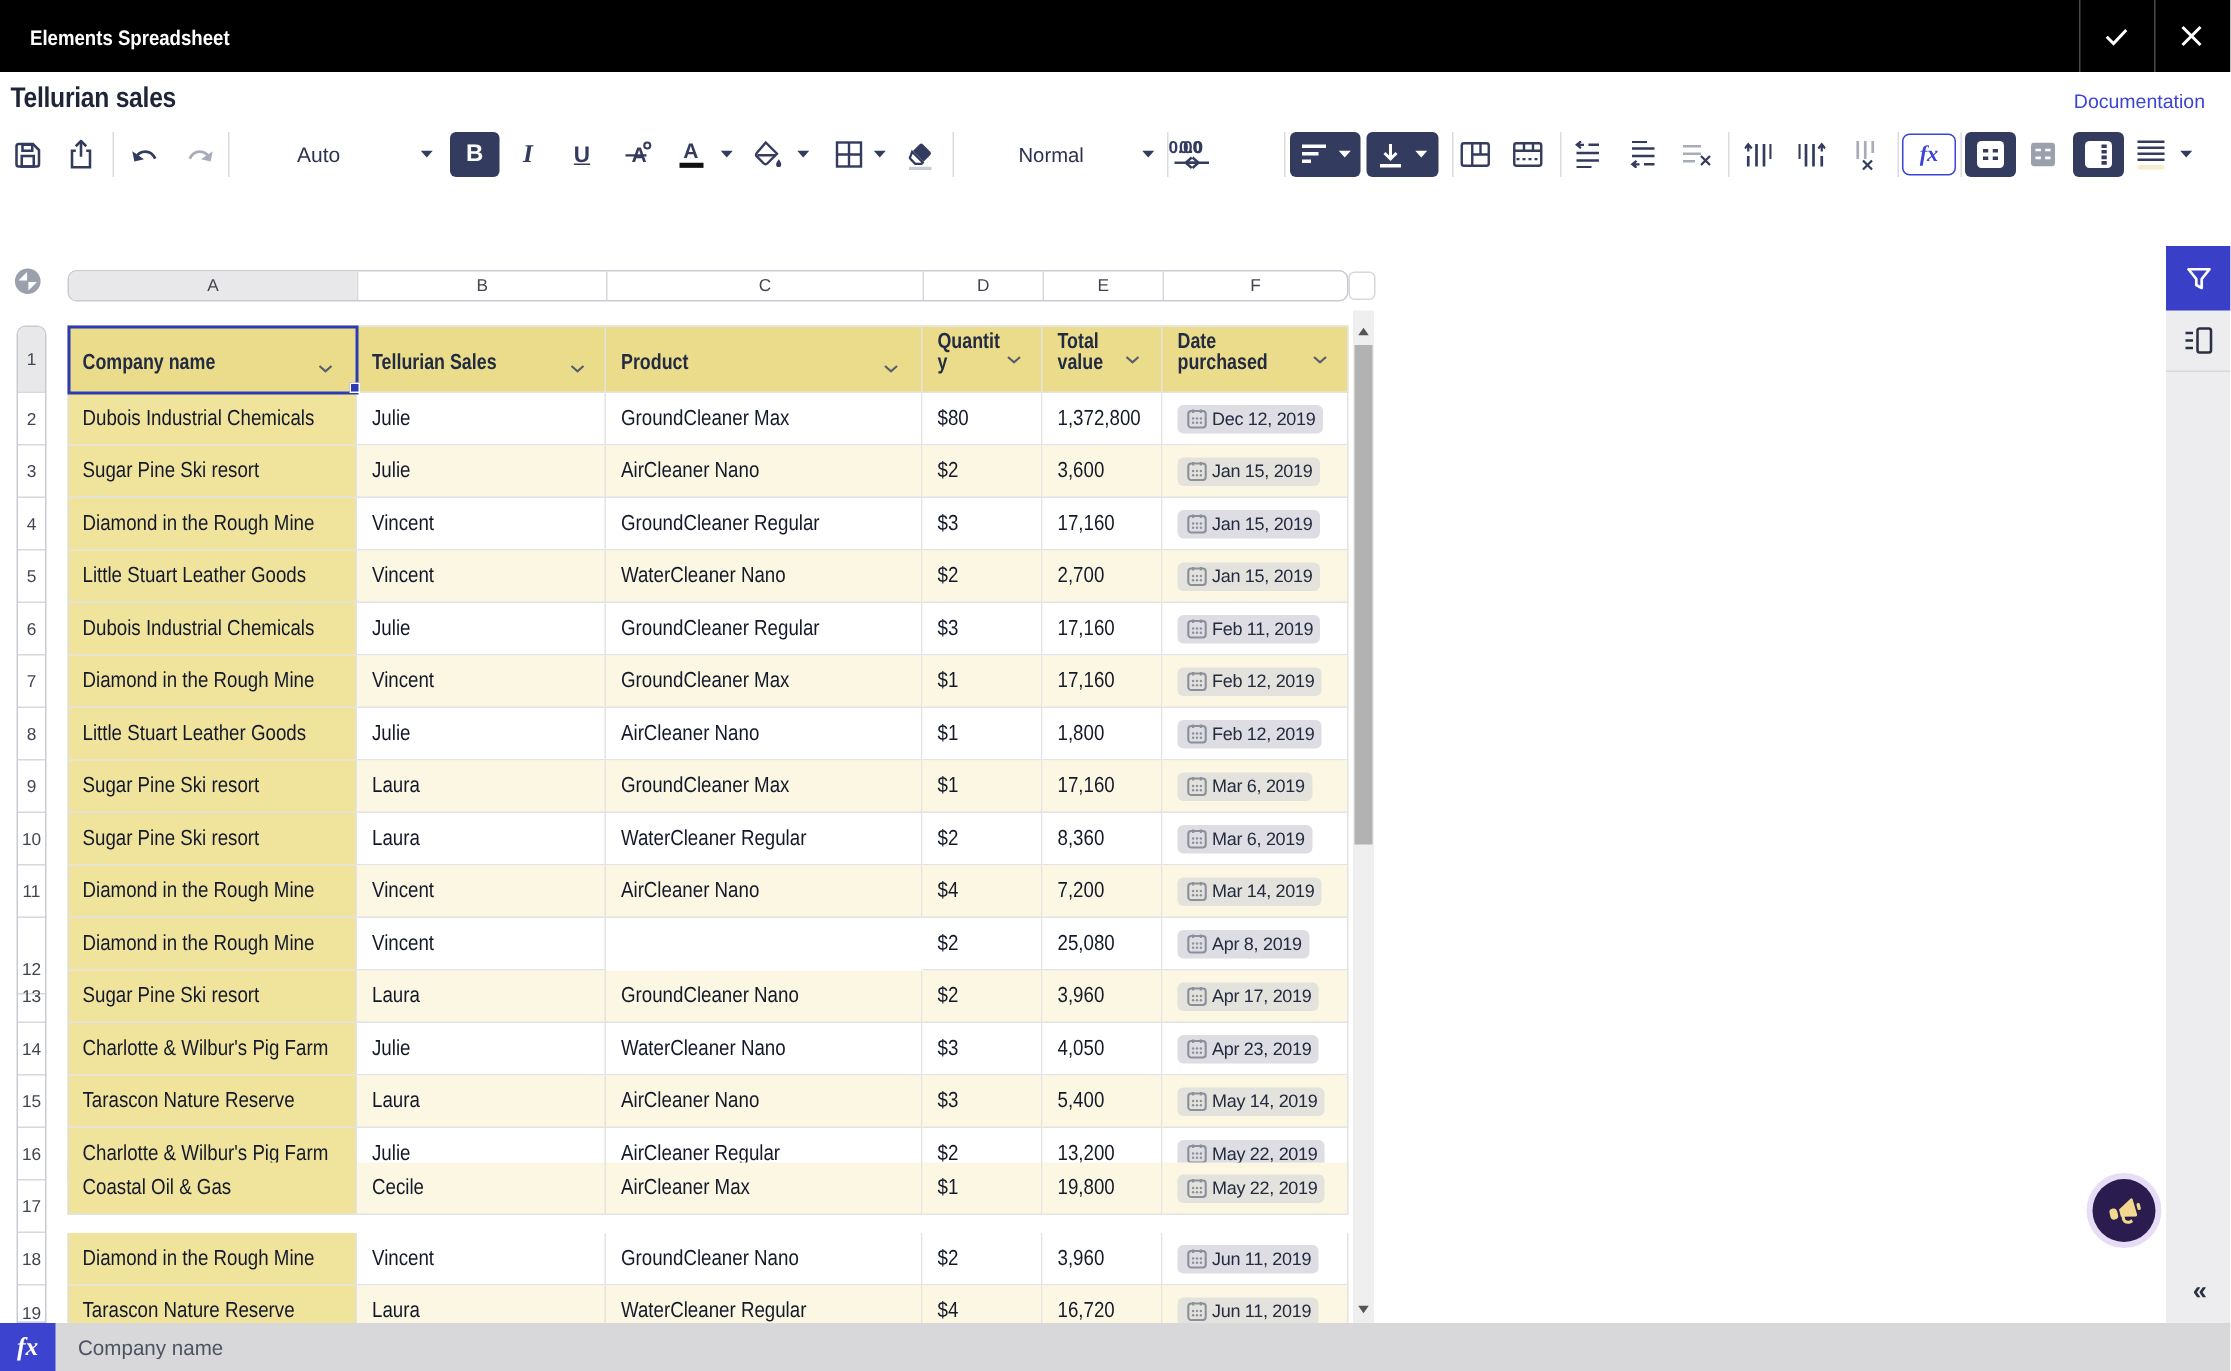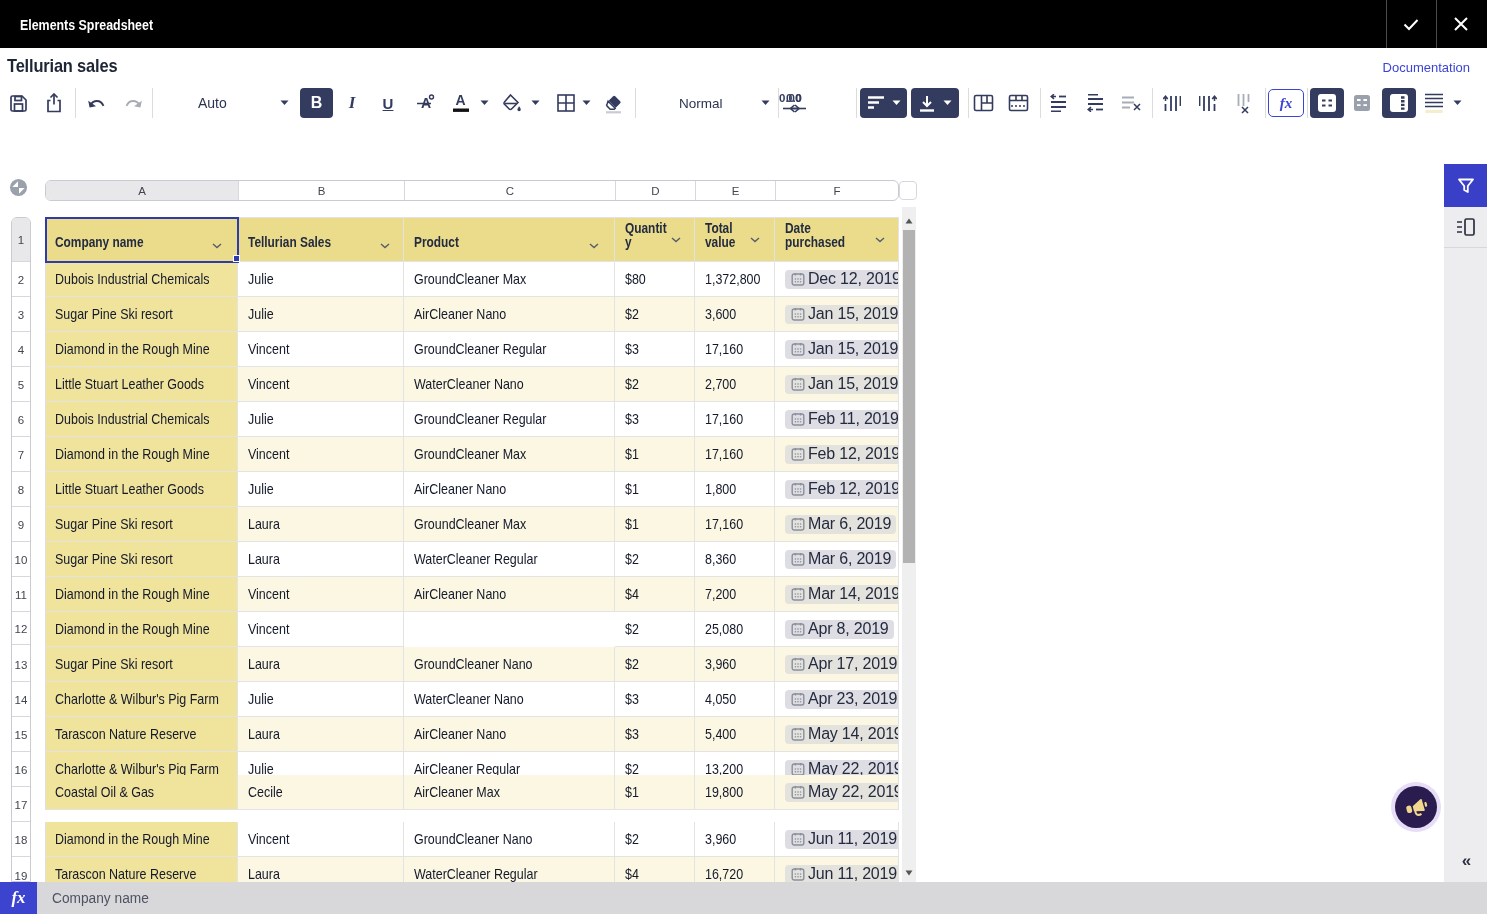--- a/index.html
+++ b/index.html
@@ -75,21 +75,21 @@
 #bbtext { position:absolute; left:52px; top:8px; font-size:14px; color:#4d5363; letter-spacing:-0.1px; }
 
 
 #fab { position:absolute; left:1391px; top:782px; width:50px; height:50px; border-radius:50%; background:#e7ddf6; display:flex; align-items:center; justify-content:center; }
 #fabin { width:42px; height:42px; border-radius:50%; background:#2a1c4e; display:flex; align-items:center; justify-content:center; }
 
 
 #selbox { position:absolute; left:0px; top:0px; width:194px; height:46px; border:2px solid #2d3bb0; }
 #selhandle { position:absolute; left:188px; top:38px; width:7px; height:7px; background:#2d3bb0; border:1px solid #fff; }
 
-.datepill { display:inline-flex; align-items:center; background:#dddde3; border-radius:4px; height:19px; padding:0 5px 0 6px; font-size:16px; color:#242b3f; letter-spacing:-0.2px;}
+.datepill { display:inline-flex; align-items:center; background:#dddde3; border-radius:4px; height:19px; padding:0 5px 0 6px; font-size:12px; color:#242b3f; letter-spacing:-0.2px;}
 .row.odd .datepill { background:#e3e2dd; }
 
 .tx { display:inline-block; font-size:14.5px; letter-spacing:0; transform:scaleX(0.86); transform-origin:0 50%; white-space:nowrap; }
 #hrow .tx { font-size:14.5px; transform:scaleX(0.82); line-height:0.92; white-space:normal; }
 .tab .tx { font-size:14px; transform:scaleX(0.9); }
 #sheettitle .tx { font-size:19px; transform:scaleX(0.865); letter-spacing:-0.2px; }
 #topbar .title .tx { font-size:14px; transform:scaleX(0.886); }
 #bbtext .tx { font-size:14px; transform:scaleX(0.98); }
 </style>
 </head>
@@ -367,21 +367,21 @@
 <div class="rowcell" style="top:45px; height:34px;">2</div>
 <div class="rowcell" style="top:80px; height:34px;">3</div>
 <div class="rowcell" style="top:115px; height:34px;">4</div>
 <div class="rowcell" style="top:150px; height:34px;">5</div>
 <div class="rowcell" style="top:185px; height:34px;">6</div>
 <div class="rowcell" style="top:220px; height:34px;">7</div>
 <div class="rowcell" style="top:255px; height:34px;">8</div>
 <div class="rowcell" style="top:290px; height:34px;">9</div>
 <div class="rowcell" style="top:325px; height:34px;">10</div>
 <div class="rowcell" style="top:360px; height:34px;">11</div>
-<div class="rowcell" style="top:395px; height:32px;">12</div>
+<div class="rowcell" style="top:413px; height:32px;">12</div>
 <div class="rowcell" style="top:430px; height:34px;">13</div>
 <div class="rowcell" style="top:465px; height:34px;">14</div>
 <div class="rowcell" style="top:500px; height:34px;">15</div>
 <div class="rowcell" style="top:535px; height:34px;">16</div>
 <div class="rowcell" style="top:570px; height:34px;">17</div>
 <div class="rowcell" style="top:605px; height:34px;">18</div>
 <div class="rowcell" style="top:640px; height:36px;">19</div>
 </div>
     <div id="cells">
 <div class="row even" style="top:45px;">

